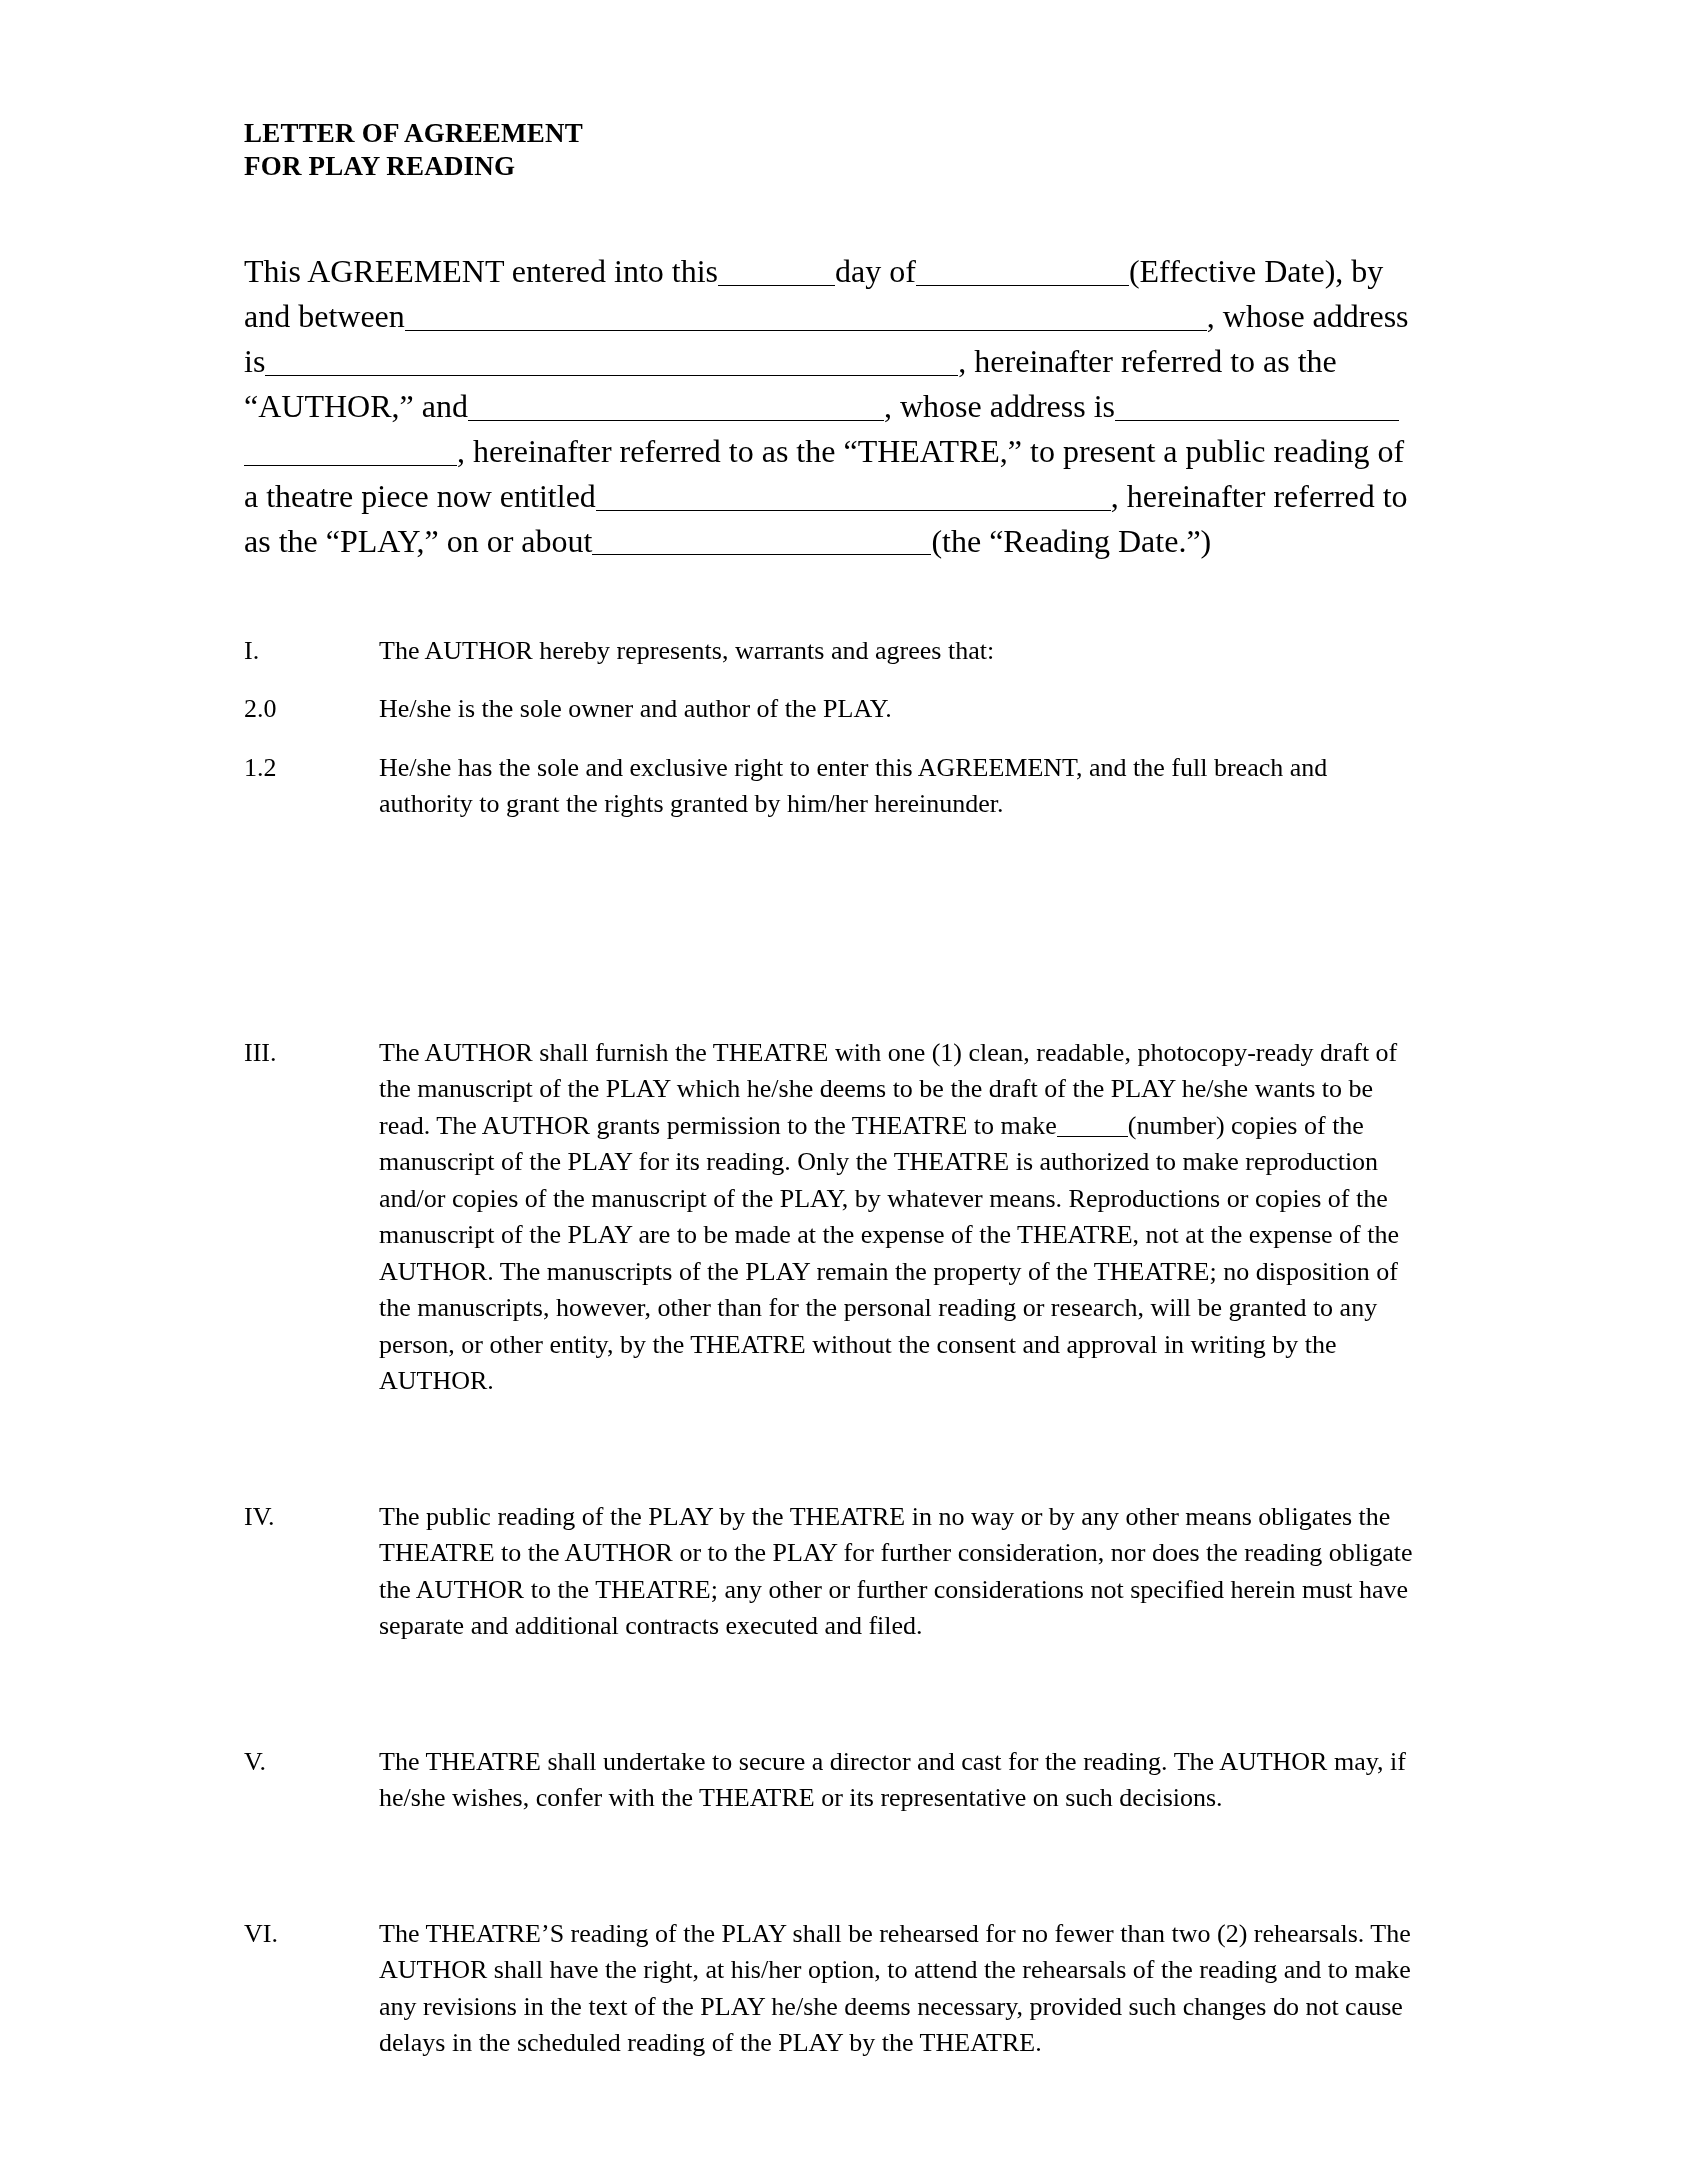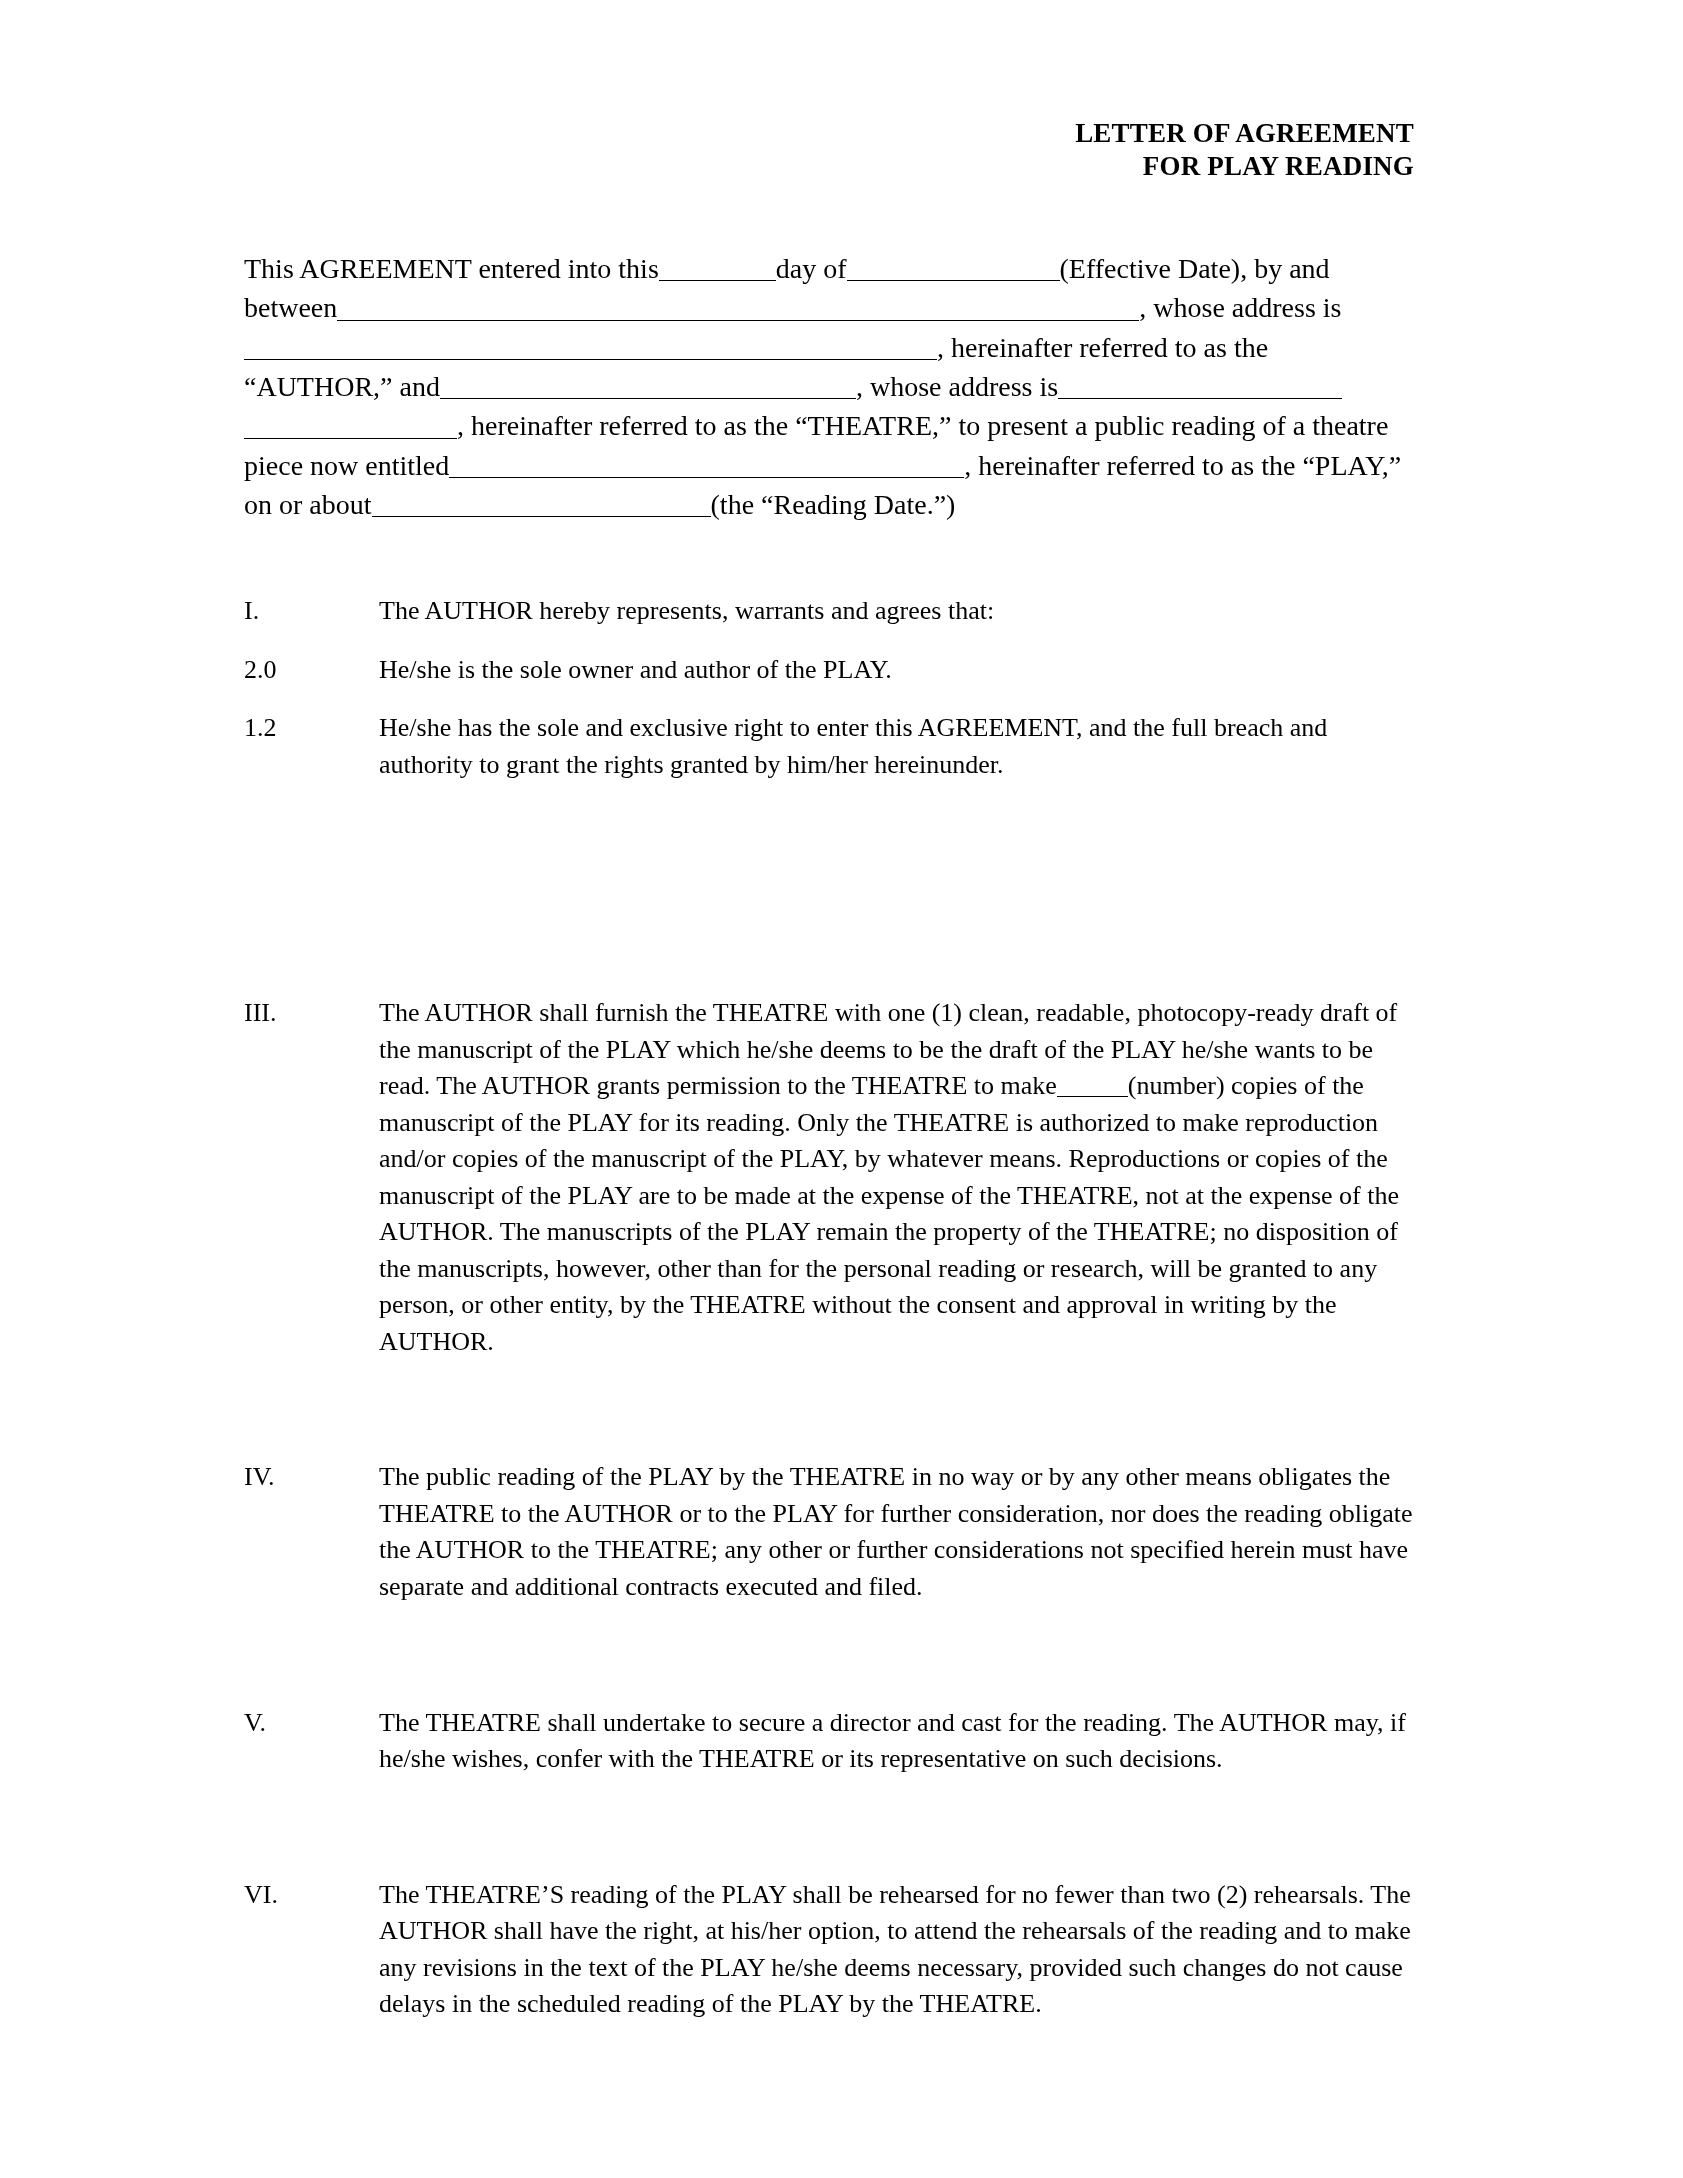--- a/index.html
+++ b/index.html
@@ -27,34 +27,34 @@
 
   .content {
     position: absolute;
     left: 244px;
     top: 117px;
     width: 1170px;
   }
 
   
   .title-block {
-    text-align: right;
+    text-align: left;
     font-weight: bold;
     font-size: 27px;
     line-height: 1.24;
     letter-spacing: 0.2px;
     margin: 0 0 0 0;
   }
   .title-line-1 { display: block; }
   .title-line-2 { display: block; }
 
   
   .intro {
     margin-top: 65px;
-    font-size: 28px;
+    font-size: 32px;
     line-height: 1.405;
     text-align: left;
   }
   .intro p {
     margin: 0;
   }
 
   
   .blank {
     display: inline-block;

